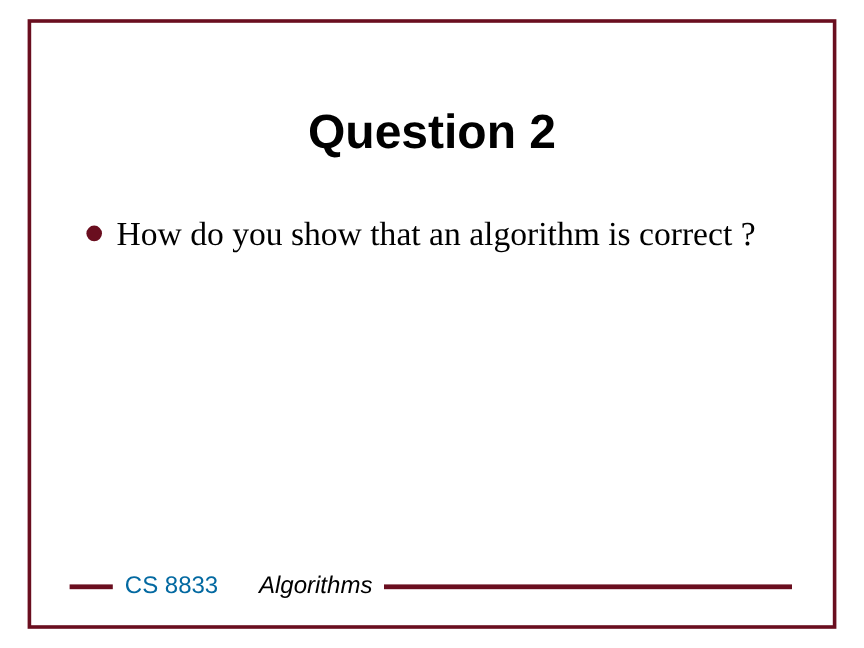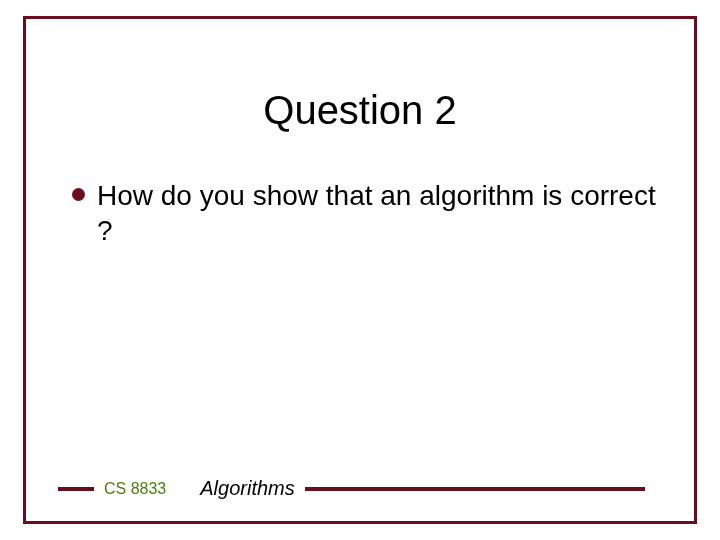--- a/index.html
+++ b/index.html
@@ -19,27 +19,28 @@
     border: 3px solid #6a0e1f;
   }
   .title {
     position: absolute;
     top: 88px;
     left: 0;
     width: 100%;
     text-align: center;
     font-size: 40px;
     color: #000;
-    font-weight: 400;
+    font-weight: 700;
   }
   .body-area {
     position: absolute;
     top: 178px;
     left: 72px;
     right: 60px;
+    font-family: Liberation Serif, serif;
   }
   .bullet-row {
     display: flex;
     align-items: flex-start;
     gap: 12px;
   }
   .bullet-dot {
     width: 13px;
     height: 13px;
     border-radius: 50%;
@@ -60,22 +61,22 @@
     display: flex;
     align-items: center;
   }
   .footer-line-left {
     width: 36px;
     height: 4px;
     background: #6a0e1f;
     margin-left: 58px;
   }
   .footer-course {
-    font-size: 16px;
-    color: #4d7c0f;
+    font-size: 20px;
+    color: #0369a1;
     padding: 0 14px 0 10px;
   }
   .footer-gap {
     width: 20px;
   }
   .footer-topic {
     font-size: 20px;
     color: #000;
     padding: 0 10px 0 0;
     font-style: italic;

